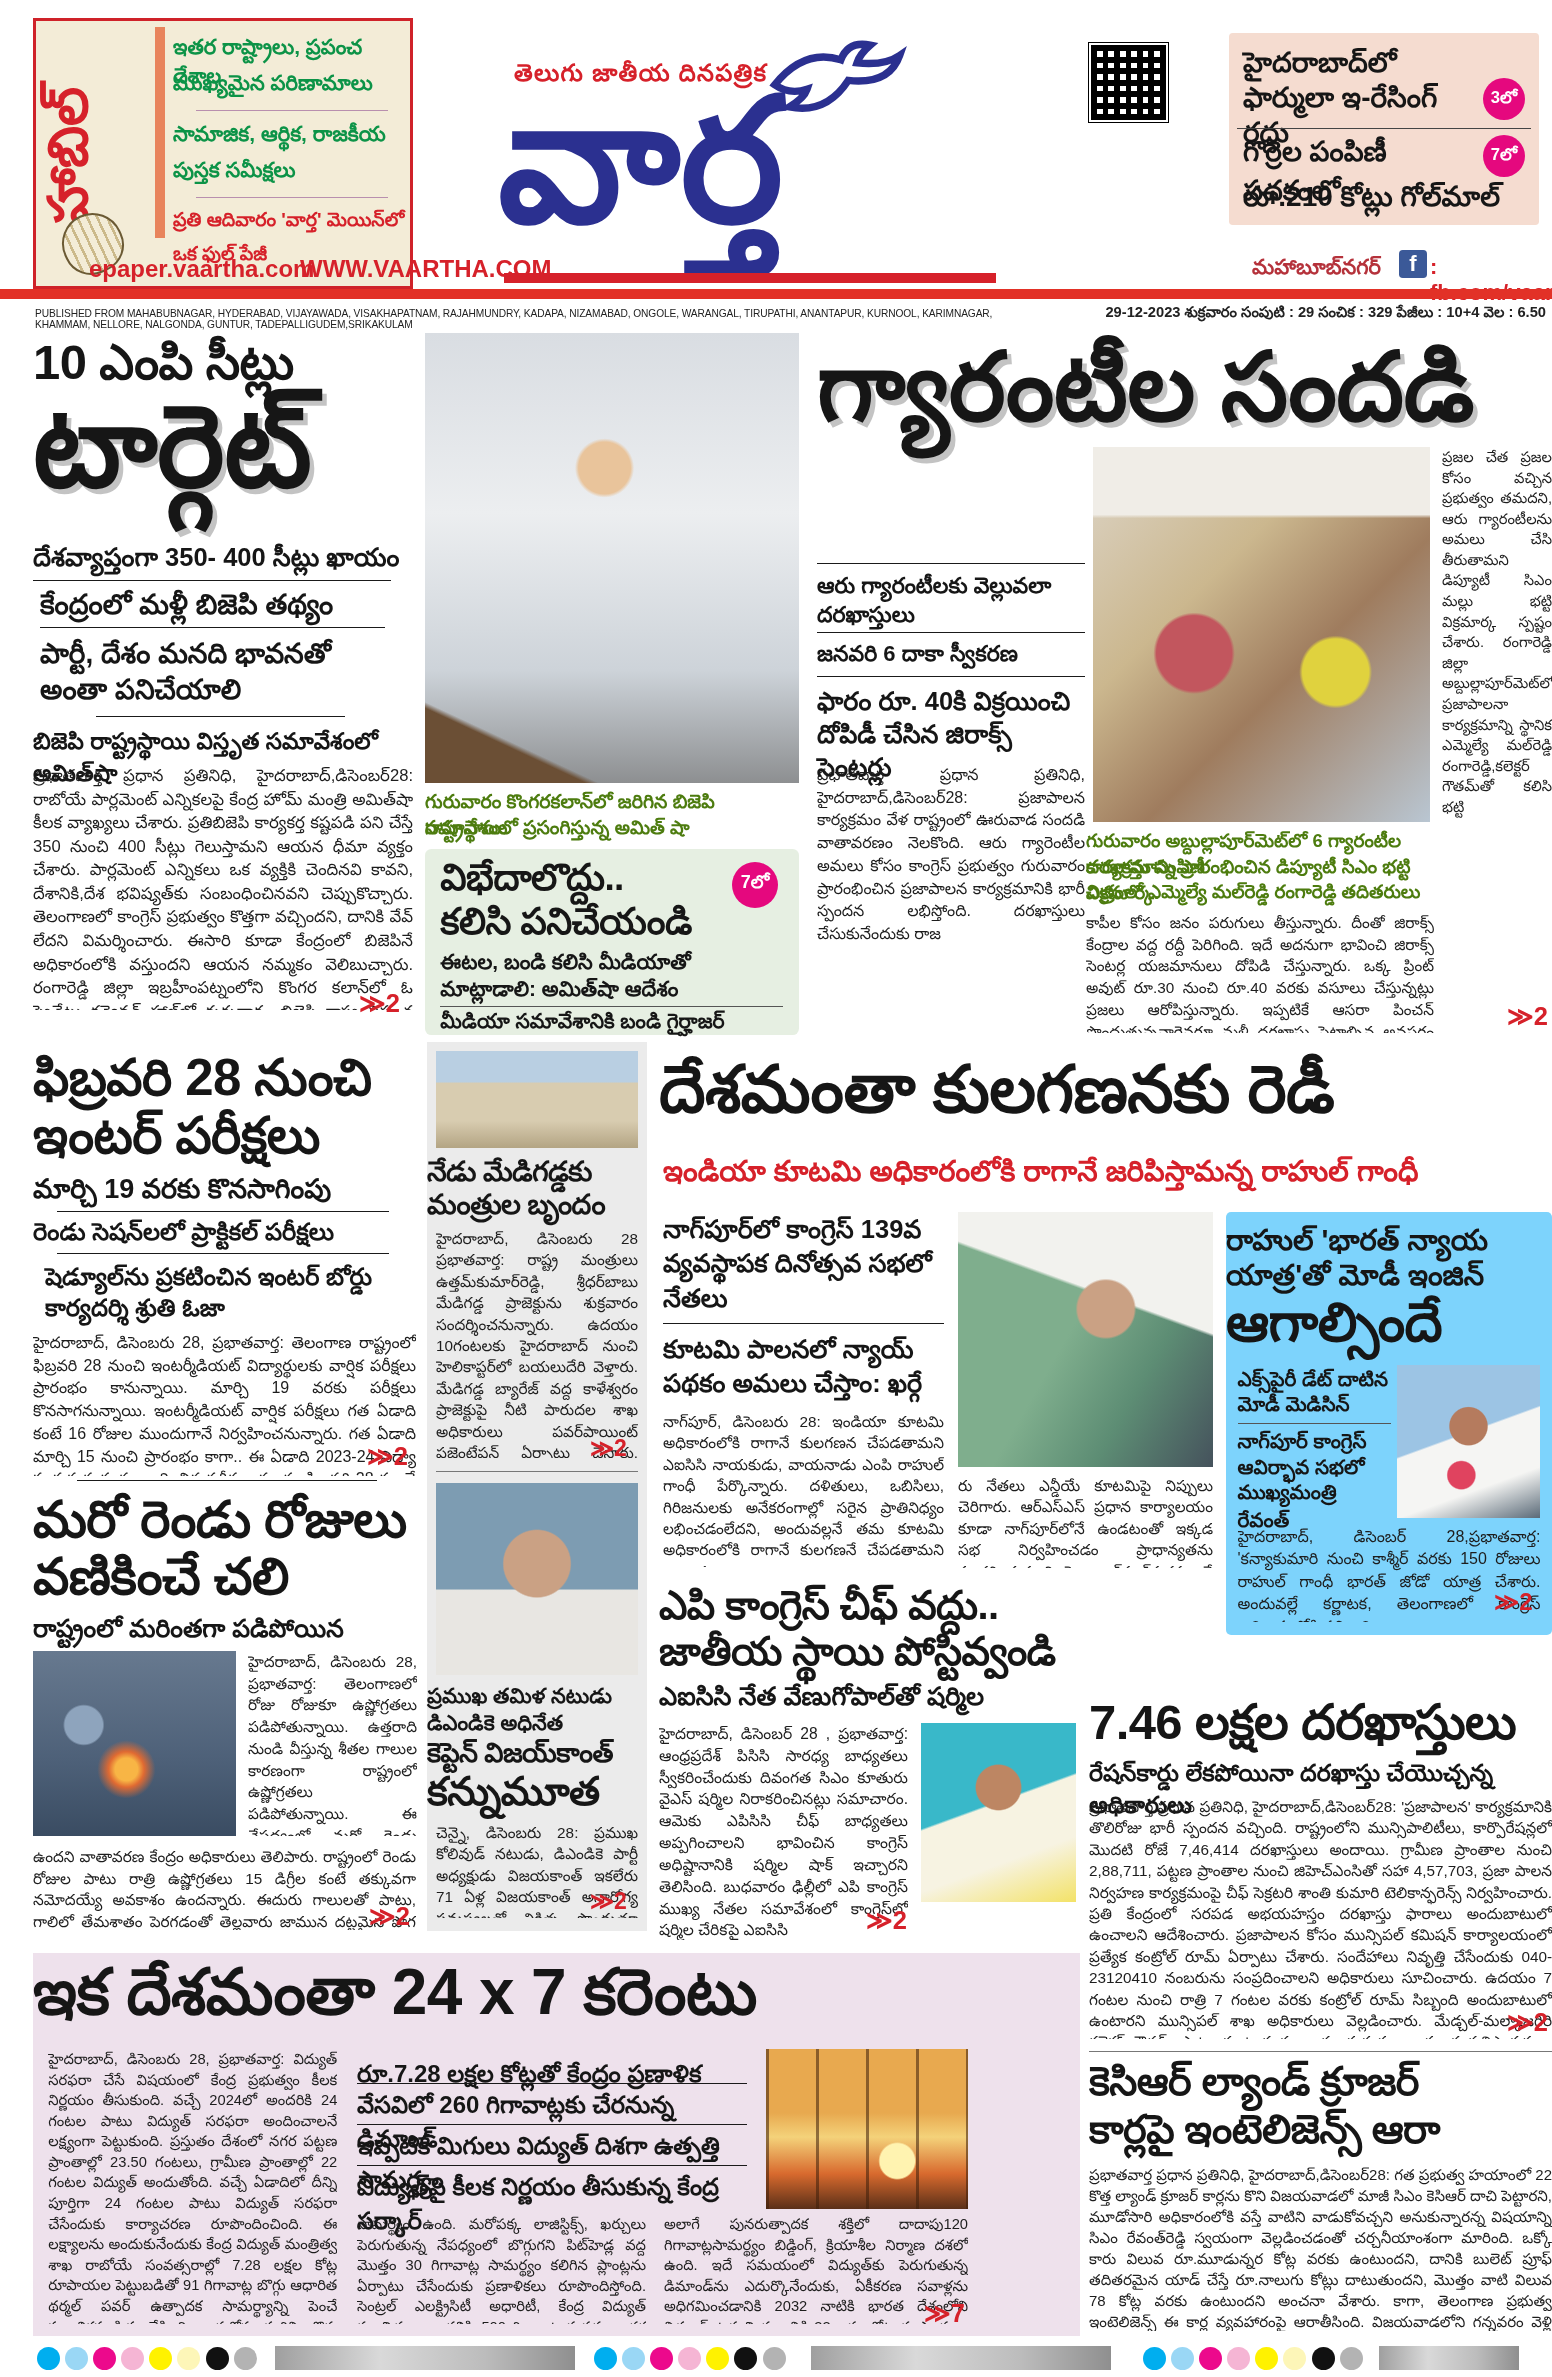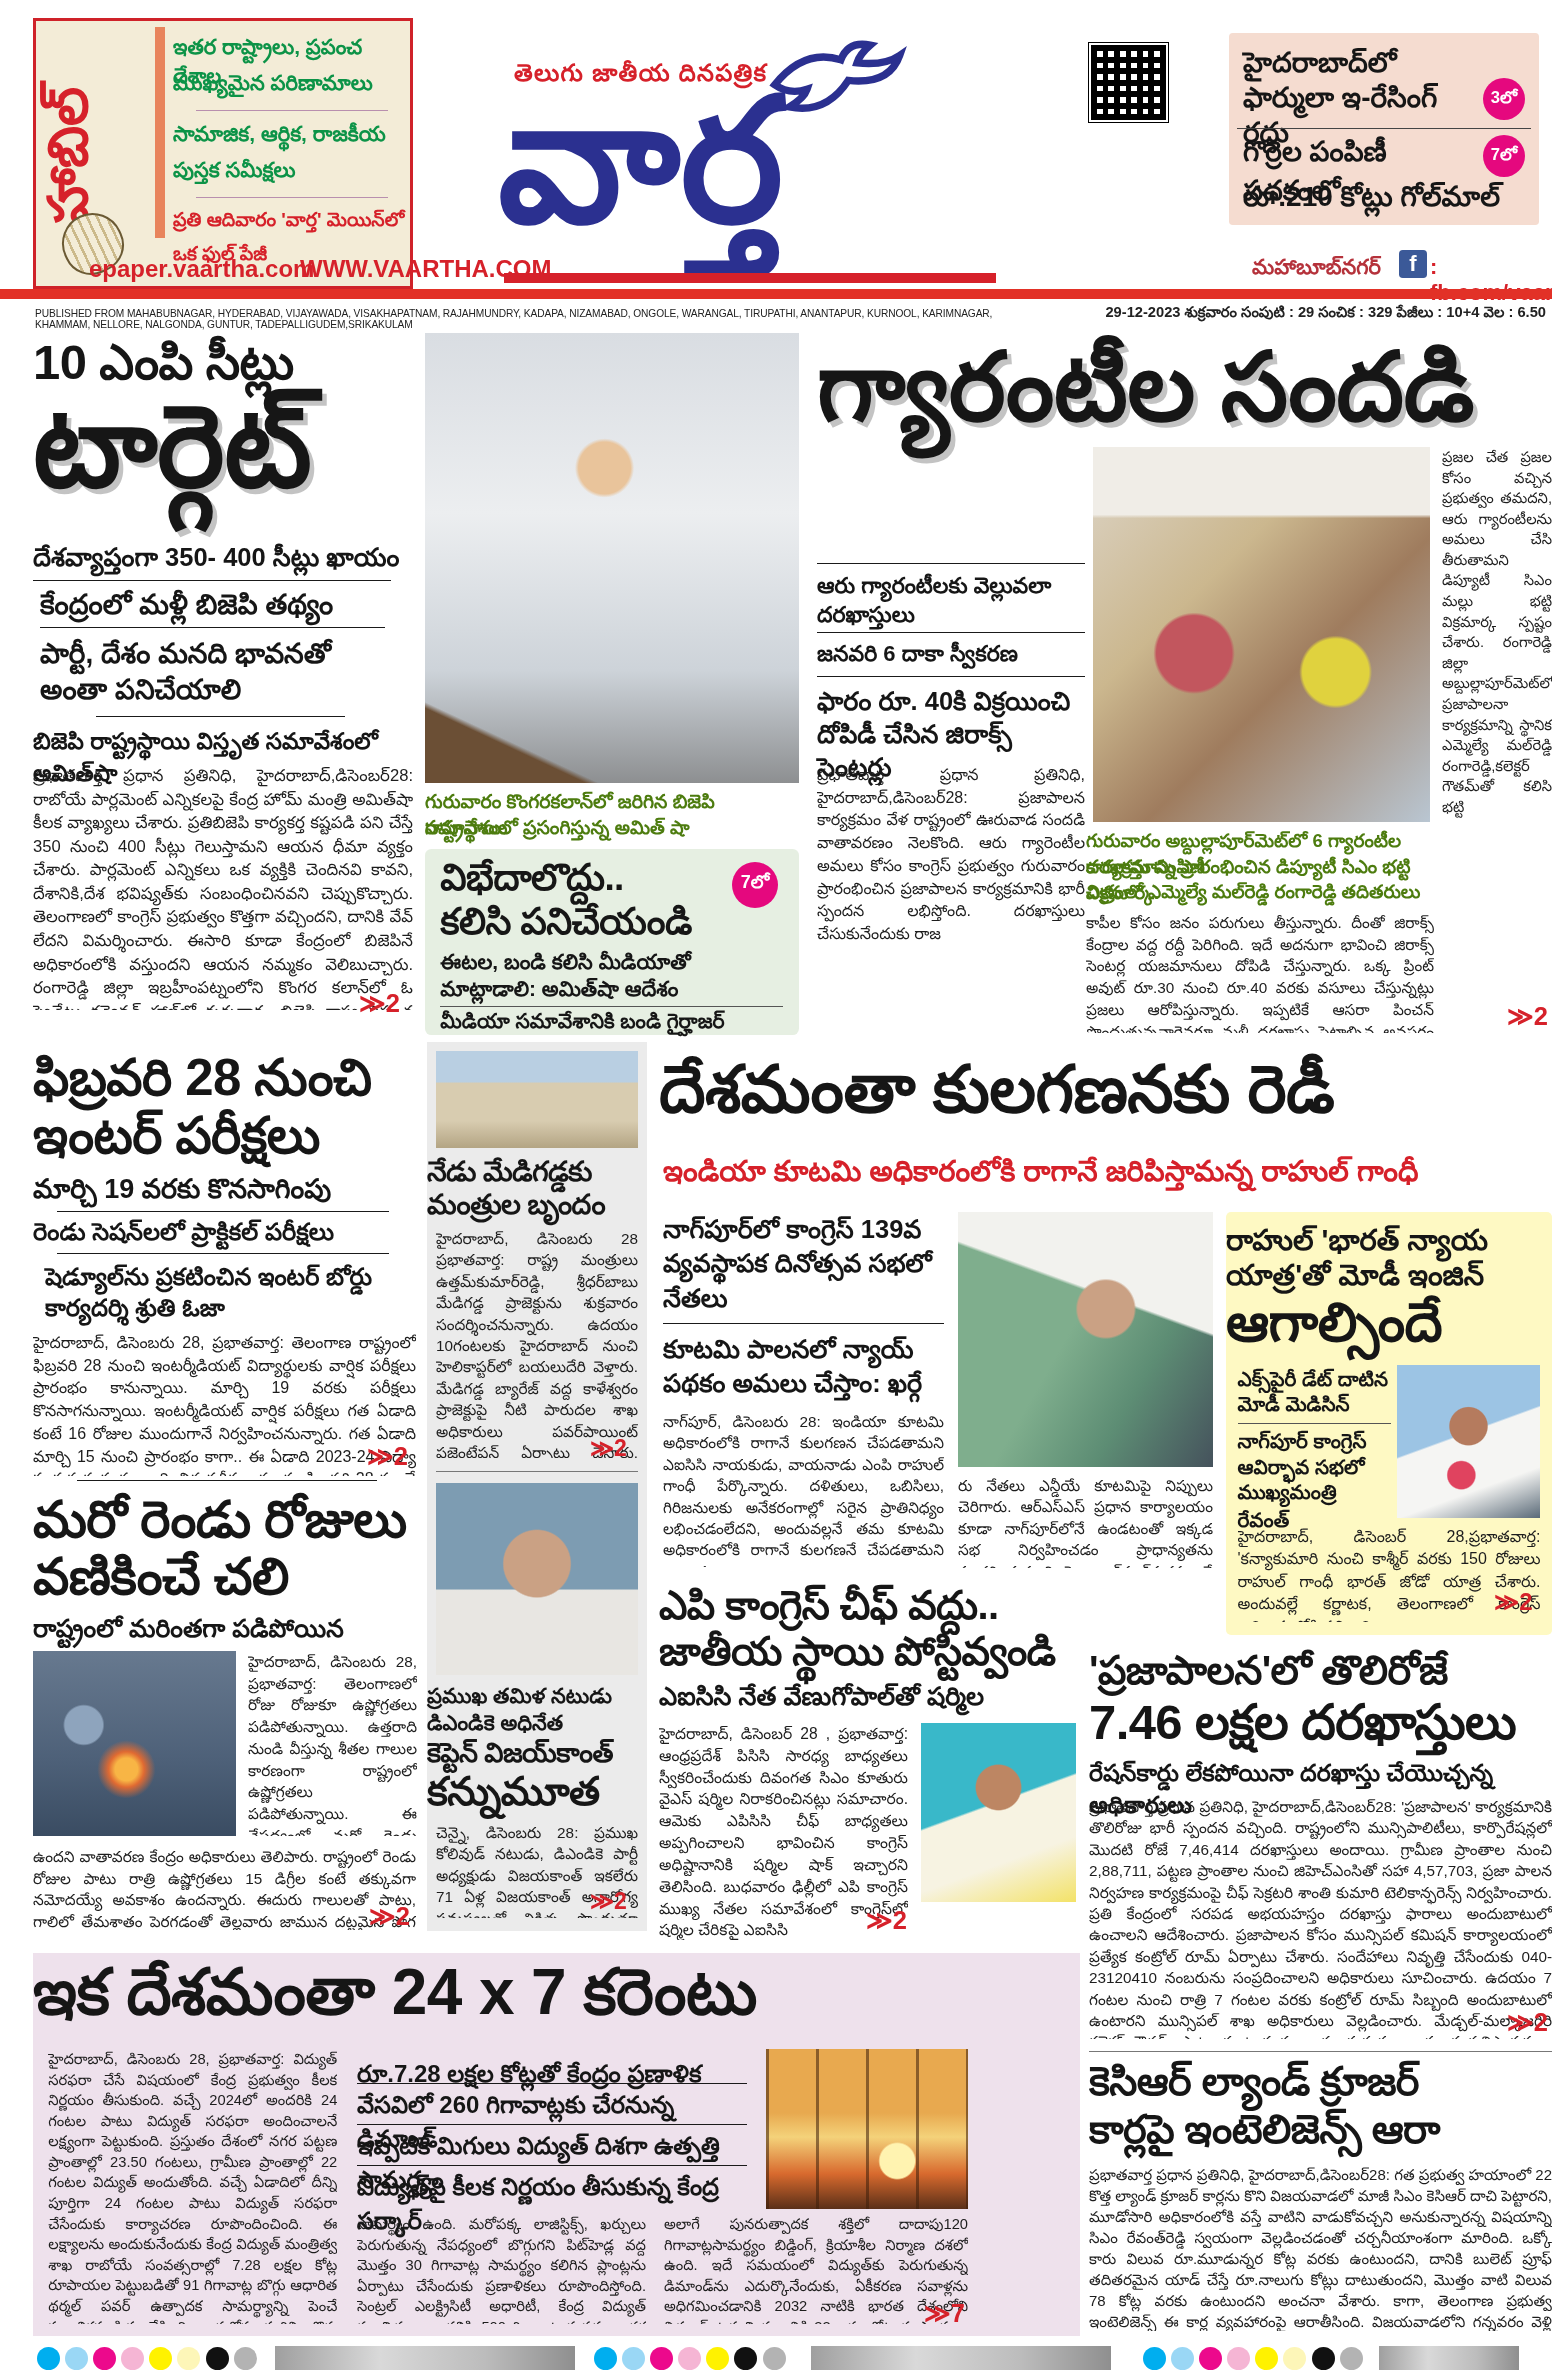--- a/index.html
+++ b/index.html
@@ -173,21 +173,21 @@
   <div class="abs bold ctr" style="left:663px;top:1212px;width:281px;font-size:25.5px;line-height:1.35;">నాగ్‌పూర్‌లో కాంగ్రెస్ 139వ వ్యవస్థాపక దినోత్సవ సభలో నేతలు</div>
   <div class="abs rule" style="left:663px;top:1323px;width:281px;"></div>
   <div class="abs bold ctr" style="left:663px;top:1332px;width:281px;font-size:25.5px;line-height:1.35;">కూటమి పాలనలో న్యాయ్ పథకం అమలు చేస్తాం: ఖర్గే</div>
   <div class="abs body-sm jst" style="left:663px;top:1411px;width:281px;height:156px;font-size:15.3px;">నాగ్‌పూర్, డిసెంబరు 28: ఇండియా కూటమి అధికారంలోకి రాగానే కులగణన చేపడతామని ఎఐసిసి నాయకుడు, వాయనాడు ఎంపి రాహుల్ గాంధీ పేర్కొన్నారు. దళితులు, ఒబిసిలు, గిరిజనులకు అనేకరంగాల్లో సరైన ప్రాతినిధ్యం లభించడంలేదని, అందువల్లనే తమ కూటమి అధికారంలోకి రాగానే కులగణనే చేపడతామని అన్నారు.</div>
   <div class="abs photo" style="left:958px;top:1212px;width:255px;height:255px;background:
        radial-gradient(circle at 58% 38%,#caa184 0 13%,rgba(0,0,0,0) 14%),
        linear-gradient(200deg,#f2f2ee 0 35%,rgba(0,0,0,0) 36%),
        linear-gradient(120deg,#7fae8d 0 45%,#5d8d74 70%,#45525c 100%);"></div>
   <div class="abs body-sm jst" style="left:958px;top:1475px;width:255px;height:93px;font-size:15.3px;">రు నేతలు ఎన్డీయే కూటమిపై నిప్పులు చెరిగారు. ఆర్‌ఎస్‌ఎస్ ప్రధాన కార్యాలయం కూడా నాగ్‌పూర్‌లోనే ఉండటంతో ఇక్కడ సభ నిర్వహించడం ప్రాధాన్యతను సంతరించుకుంది. పైగా నాగ్‌పూర్‌సభముందే కాంగ్రెస్ ఎన్నికల ప్రచారానికి శంఖారావం</div>
 
-  <div class="abs" style="left:1226px;top:1212px;width:326px;height:423px;background:#fef9c3;border-radius:5.1px;">
+  <div class="abs" style="left:1226px;top:1212px;width:326px;height:423px;background:#7dd3fc;border-radius:5.1px;">
     <div class="abs bold ctr" style="left:0;top:11.5px;width:326px;font-size:29px;">రాహుల్ 'భారత్ న్యాయ</div>
     <div class="abs bold ctr" style="left:0;top:47px;width:326px;font-size:29px;">యాత్ర'తో మోడీ ఇంజిన్</div>
     <div class="abs hl ctr" style="left:0;top:82px;width:326px;font-size:54px;font-weight:700;">ఆగాల్సిందే</div>
     <div class="abs bold" style="left:11.5px;top:156px;width:153px;font-size:20px;">ఎక్స్‌పైరీ డేట్ దాటిన</div>
     <div class="abs bold" style="left:11.5px;top:181px;width:153px;font-size:20px;">మోడీ మెడిసిన్</div>
     <div class="abs" style="left:11.5px;top:211px;width:153px;border-top:1.3px solid #555;"></div>
     <div class="abs bold" style="left:11.5px;top:218px;width:153px;font-size:20px;">నాగ్‌పూర్ కాంగ్రెస్</div>
     <div class="abs bold" style="left:11.5px;top:244px;width:153px;font-size:20px;">ఆవిర్భావ సభలో</div>
     <div class="abs bold" style="left:11.5px;top:269px;width:153px;font-size:20px;">ముఖ్యమంత్రి రేవంత్</div>
     <div class="abs photo" style="left:171px;top:153px;width:143px;height:153px;background:
@@ -200,21 +200,20 @@
 
   <div class="abs hl ctr" style="left:659px;top:1585px;width:415px;font-size:40px;">ఎపి కాంగ్రెస్ చీఫ్ వద్దు..</div>
   <div class="abs hl ctr" style="left:659px;top:1631px;width:415px;font-size:40px;">జాతీయ స్థాయి పోస్టివ్వండి</div>
   <div class="abs bold ctr" style="left:659px;top:1682px;width:415px;font-size:25.5px;">ఎఐసిసి నేత వేణుగోపాల్‌తో షర్మిల</div>
   <div class="abs photo" style="left:921px;top:1723px;width:155px;height:179px;background:
        radial-gradient(circle at 50% 36%,#bd8663 0 16%,rgba(0,0,0,0) 17%),
        linear-gradient(160deg,#39b8c9 0 45%,#f7f3e2 46% 72%,#f3e267 100%);"></div>
   <div class="abs body-sm jst" style="left:659px;top:1723px;width:249px;height:217px;font-size:15.6px;">హైదరాబాద్, డిసెంబర్ 28 , ప్రభాతవార్త: ఆంధ్రప్రదేశ్ పిసిసి సారధ్య బాధ్యతలు స్వీకరించేందుకు దివంగత సిఎం కూతురు వైఎస్ షర్మిల నిరాకరించినట్లు సమాచారం. ఆమెకు ఎపిసిసి చీఫ్ బాధ్యతలు అప్పగించాలని భావించిన కాంగ్రెస్ అధిష్టానానికి షర్మిల షాక్ ఇచ్చారని తెలిసింది. బుధవారం ఢిల్లీలో ఎపి కాంగ్రెస్ ముఖ్య నేతల సమావేశంలో కాంగ్రెస్‌లో షర్మిల చేరికపై ఎఐసిసి</div>
   <div class="abs cont" style="left:866px;top:1908px;">≫2</div>
 
-  <div class="abs hl" style="left:1089px;top:1650px;width:463px;font-size:40px;">'ప్రజాపాలన'లో తొలిరోజే</div>
   <div class="abs hl" style="left:1089px;top:1697px;width:463px;font-size:49px;">7.46 లక్షల దరఖాస్తులు</div>
   <div class="abs bold" style="left:1089px;top:1760px;width:463px;font-size:23.6px;">రేషన్‌కార్డు లేకపోయినా దరఖాస్తు చేయొచ్చన్న అధికారులు</div>
   <div class="abs body-sm jst" style="left:1089px;top:1796px;width:463px;height:243px;font-size:15.3px;">ప్రభాతవార్త ప్రధాన ప్రతినిధి, హైదరాబాద్,డిసెంబర్28: 'ప్రజాపాలన' కార్యక్రమానికి తొలిరోజు భారీ స్పందన వచ్చింది. రాష్ట్రంలోని మున్సిపాలిటీలు, కార్పొరేషన్లలో మొదటి రోజే 7,46,414 దరఖాస్తులు అందాయి. గ్రామీణ ప్రాంతాల నుంచి 2,88,711, పట్టణ ప్రాంతాల నుంచి జిహెచ్‌ఎంసితో సహా 4,57,703, ప్రజా పాలన నిర్వహణ కార్యక్రమంపై చీఫ్ సెక్రటరి శాంతి కుమారి టెలికాన్ఫరెన్స్ నిర్వహించారు. ప్రతి కేంద్రంలో సరపడ అభయహస్తం దరఖాస్తు ఫారాలు అందుబాటులో ఉంచాలని ఆదేశించారు. ప్రజాపాలన కోసం మున్సిపల్ కమిషన్ కార్యాలయంలో ప్రత్యేక కంట్రోల్ రూమ్ ఏర్పాటు చేశారు. సందేహాలు నివృత్తి చేసేందుకు 040-23120410 నంబరును సంప్రదించాలని అధికారులు సూచించారు. ఉదయం 7 గంటల నుంచి రాత్రి 7 గంటల వరకు కంట్రోల్ రూమ్ సిబ్బంది అందుబాటులో ఉంటారని మున్సిపల్ శాఖ అధికారులు వెల్లడించారు. మేడ్చల్-మల్కాజగిరి కలెక్టర్ గౌతమ్ పొట్రు మాట్లాడుతూ రాష్ట్ర ప్రభుత్వం అత్యంత ప్రతిష్ఠాత్మకంగా ప్రజా పాలన కార్యక్రమానికి శ్రీకారం చుట్టిందని డిసెంబర్ 28 నుంచి జనవరి 6 వరకు వారం రోజుల పాటు దరఖాస్తుల స్వీకరించబడిందని తెలిపారు. (డిసెంబర్ 31, జనవరి 1 సెలవు రోజులు మినహా) అభయవస్తం 6 గారంటీల కోసం కుటుంబం నుంచి ఒకే దరఖాస్తు మాత్రమే సమర్పించాలని అన్నారు. ప్రభుత్వ నిబంధనల ప్రకారం గ్రామాల్లో ఏర్పాటు చేసిన</div>
   <div class="abs cont" style="left:1507px;top:2010px;">≫2</div>
 
   <div class="abs rule-thin" style="left:1089px;top:2051px;width:463px;"></div>
   <div class="abs hl ctr" style="left:1089px;top:2061px;width:463px;font-size:40px;font-weight:700;">కెసిఆర్ ల్యాండ్ క్రూజర్</div>
   <div class="abs hl ctr" style="left:1089px;top:2109px;width:463px;font-size:40px;font-weight:700;">కార్లపై ఇంటెలిజెన్స్ ఆరా</div>
   <div class="abs body-sm jst" style="left:1089px;top:2164px;width:463px;height:167px;font-size:15px;">ప్రభాతవార్త ప్రధాన ప్రతినిధి, హైదరాబాద్,డిసెంబర్28: గత ప్రభుత్వ హయాంలో 22 కొత్త ల్యాండ్ క్రూజర్ కార్లను కొని విజయవాడలో మాజీ సిఎం కెసిఆర్ దాచి పెట్టారని, మూడోసారి అధికారంలోకి వస్తే వాటిని వాడుకోవచ్చని అనుకున్నారన్న విషయాన్ని సిఎం రేవంత్‌రెడ్డి స్వయంగా వెల్లడించడంతో చర్చనీయాంశంగా మారింది. ఒక్కో కారు విలువ రూ.మూడున్నర కోట్ల వరకు ఉంటుందని, దానికి బులెట్ ప్రూఫ్ తదితరమైన యాడ్ చేస్తే రూ.నాలుగు కోట్లు దాటుతుందని, మొత్తం వాటి విలువ 78 కోట్ల వరకు ఉంటుందని అంచనా వేశారు. కాగా, తెలంగాణ ప్రభుత్వ ఇంటెలిజెన్స్ ఈ కార్ల వ్యవహారంపై ఆరాతీసింది. విజయవాడలోని గన్నవరం వెళ్లి త్రిహయని ఇంజనీరింగ్ వర్క్‌షాప్‌లో ల్యాండ్‌క్రూజర్ కార్లకు బులెట్‌ప్రూఫ్,ఇతర యాడింగ్ పనులు సాగుతున్నట్లు తెలుసుకున్నారు. ఆ కార్లను ఎన్నికల ముందు హైదరాబాద్ నుంచి విమానంలో తరలించారని తెలుస్తోంది. ఇప్పటి వరకు 8 కార్లకు బుల్లెట్ ప్రూఫ్ వర్క్ జరిగిందని సమాచారం.</div>
 

